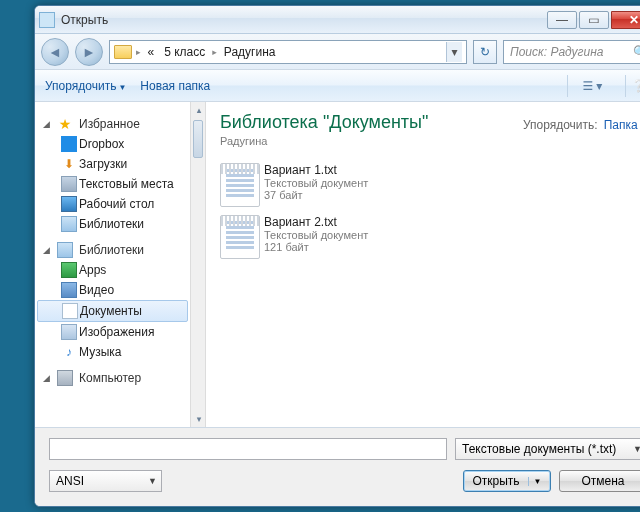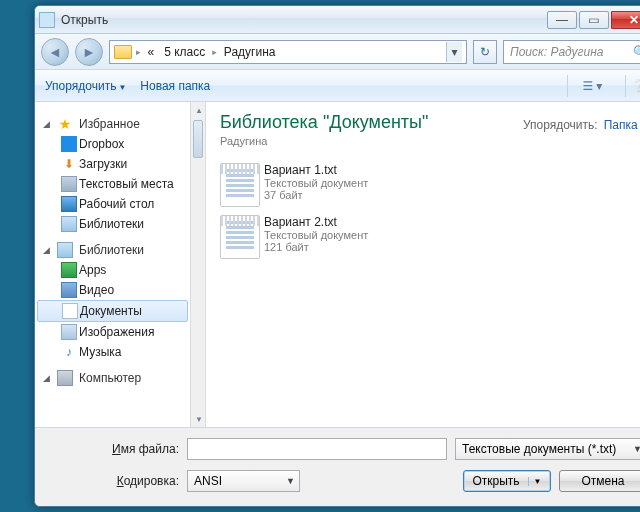--- a/index.html
+++ b/index.html
@@ -220,29 +220,27 @@
             <div class="ftype">Текстовый документ</div>
             <div class="fsize">121 байт</div>
           </div>
         </div>
       </div>
     </div>
   </div>
 
   <div class="bottom">
     <div class="row">
-      <div class="lbl"><u>И</u>мя файла:</div>
       <input class="txtinput fn" value="" style="">
       <div class="combo filter">
           <span>Текстовые документы (*.txt)</span>
           <span class="ctri">▼</span>
         </div>
     </div>
     <div class="row">
-      <div class="lbl"><u>К</u>одировка:</div>
       <div class="combo encoding">
           <span>ANSI</span>
           <span class="ctri">▼</span>
         </div>
       <div style="flex:1"></div>
       <div class="btn def">
           <span>Открыть</span>
           <span style="border-left:1px solid #9abede; margin-left:8px; padding-left:5px; font-size:8px;">▼</span>
         </div>
       <div class="btn">Отмена</div>

